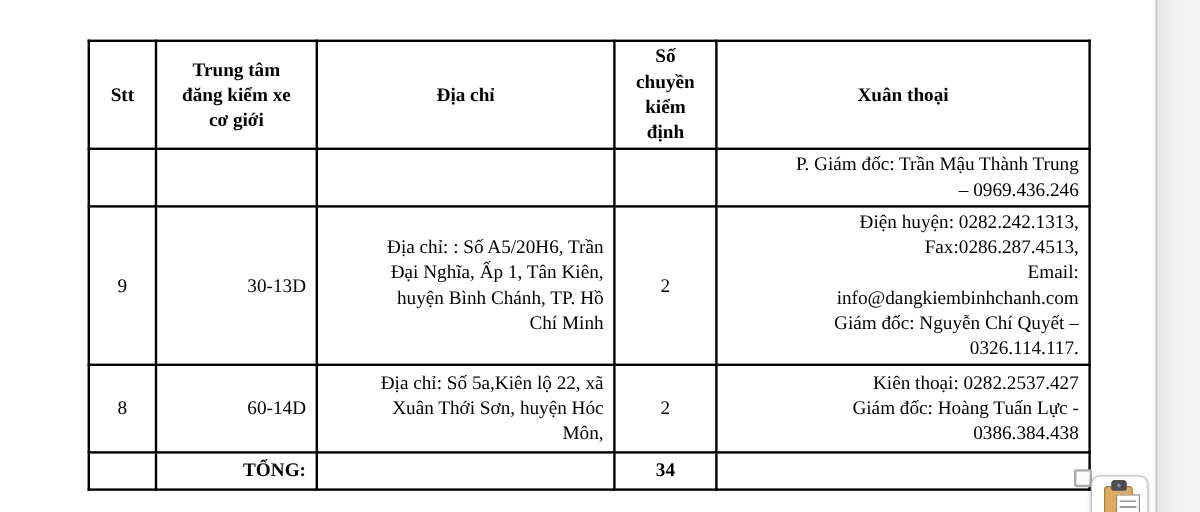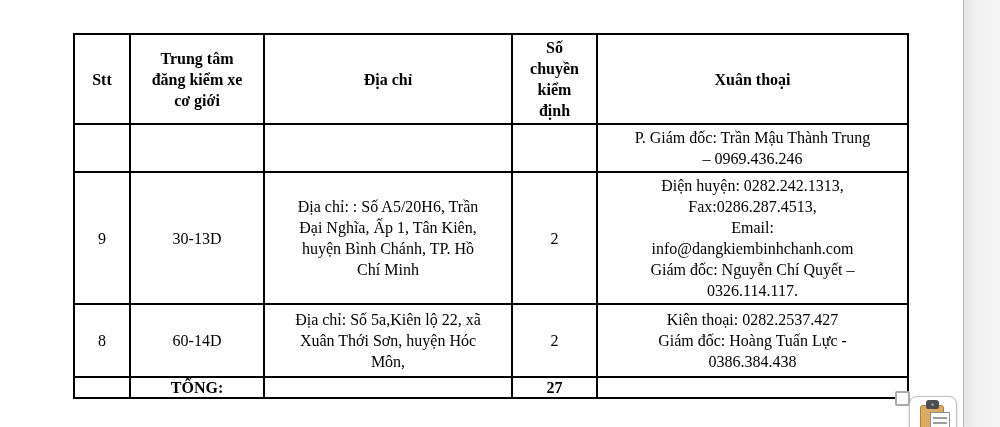--- a/index.html
+++ b/index.html
@@ -40,26 +40,26 @@
     white-space: pre;
     overflow: hidden;
     padding: 2px 8px;
   }
   .doc-table th {
     font-weight: bold;
     text-align: center;
     padding: 2px 2px;
   }
   .cell-center { text-align: center; }
-  .cell-left   { text-align: center; }
+  .cell-left   { text-align: right; }
   tr.row-header { height: 88px; }
   tr.row-blank  { height: 47px; }
   tr.row-9      { height: 130px; }
   tr.row-10     { height: 73px; }
-  tr.row-total  { height: 21px; }
+  tr.row-total  { height: 31px; }
   tr.row-total td {
     font-weight: bold;
     line-height: 18px;
     padding: 0 8px;
   }
   
   .paste-anchor-square {
     position: absolute;
     left: 895px; top: 391px;
     width: 11px; height: 11px;
@@ -169,21 +169,21 @@
 Môn,</td>
       <td class="cell-center">2</td>
       <td class="cell-left">Kiên thoại: 0282.2537.427
 Giám đốc: Hoàng Tuấn Lực -
 0386.384.438</td>
     </tr>
     <tr class="row-total">
       <td class="cell-center"></td>
       <td class="cell-left">TỔNG:</td>
       <td class="cell-left"></td>
-      <td class="cell-center">27</td>
+      <td class="cell-center">34</td>
       <td class="cell-left"></td>
     </tr>
   </tbody>
     </table>
 
   <div class="paste-anchor-square"></div>
 
   <div class="paste-options-button">
     <div class="clipboard-icon">
       <div class="clipboard-board"></div>

